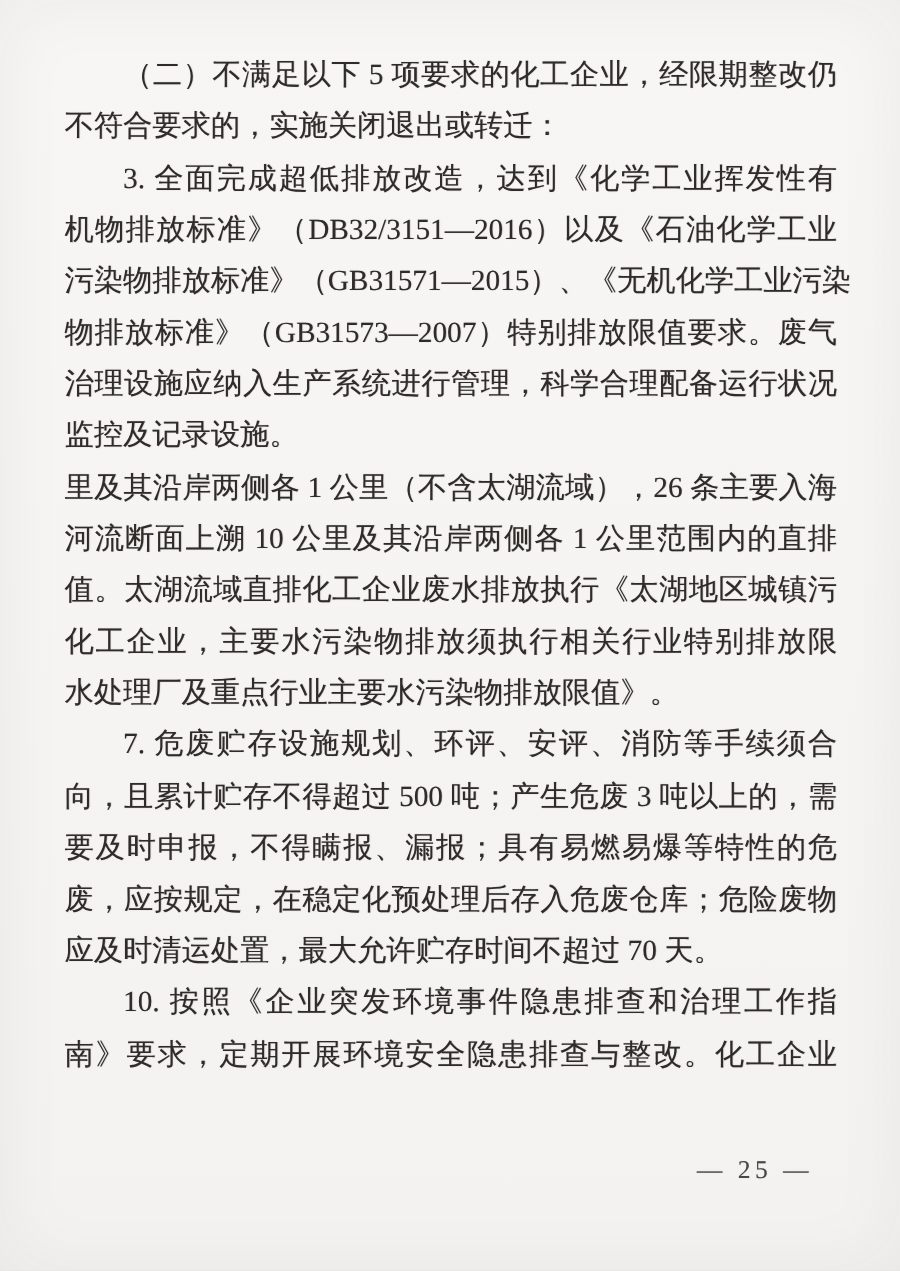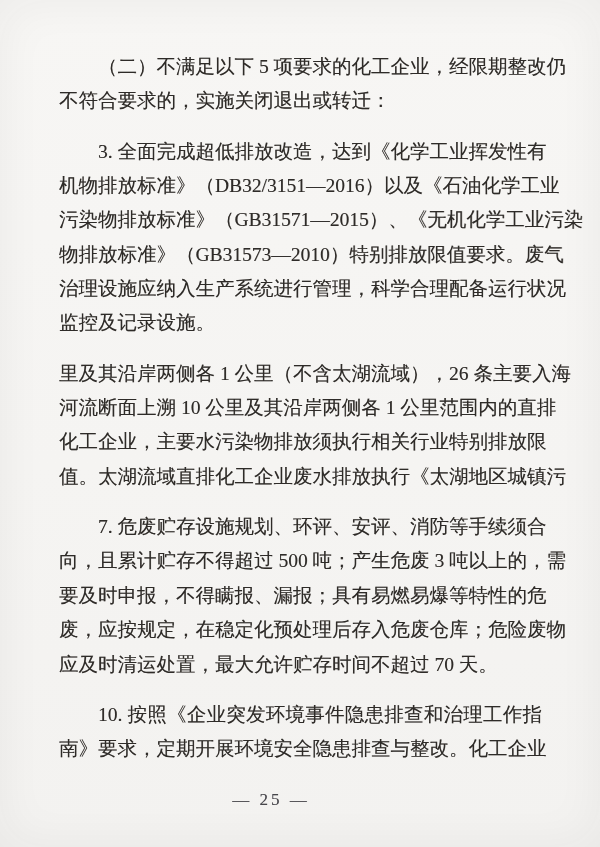--- a/index.html
+++ b/index.html
@@ -18,21 +18,21 @@
     font-family: "Liberation Serif", "DejaVu Serif", serif;
     color: #2e2b28;
   }
   .text-block {
     position: absolute;
     left: 43px;
     top: 34px;
     width: 515px;
   }
   .paragraph {
-    margin: 16px;
+    margin: 0;
     padding: 0;
   }
   .line {
     font-size: 19.5px;
     line-height: 34.35px;
     height: 34.35px;
     white-space: nowrap;
     text-align: justify;
     text-align-last: justify;
     text-shadow: 0.3px 0.3px 0.6px rgba(48, 42, 38, 0.42);
@@ -40,52 +40,53 @@
   }
   .line.first {
     text-indent: 2em;
   }
   .line.lastleft {
     text-align-last: left;
     white-space: normal;
   }
   .page-number {
     position: absolute;
-    top: 790px;
+    top: 770px;
     left: 0;
     right: 58px;
-    text-align: center;
+    text-align: right;
     font-size: 17px;
     letter-spacing: 3px;
     color: #47464b;
     text-shadow: 0.3px 0.3px 0.5px rgba(60, 58, 66, 0.35);
   }
 </style>
 </head>
 <body>
 
 <div class="page">
   <main class="text-block" id="paragraphs-root">
       <div class="paragraph">
         <div class="line first">（二）不满足以下 5 项要求的化工企业，经限期整改仍</div>
         <div class="line lastleft">不符合要求的，实施关闭退出或转迁：</div>
       </div>
       <div class="paragraph">
         <div class="line first">3. 全面完成超低排放改造，达到《化学工业挥发性有</div>
         <div class="line">机物排放标准》（DB32/3151—2016）以及《石油化学工业</div>
         <div class="line">污染物排放标准》（GB31571—2015）、《无机化学工业污染</div>
-        <div class="line">物排放标准》（GB31573—2010）特别排放限值要求。废气</div>
+        <div class="line">物排放标准》（GB31573—2007）特别排放限值要求。废气</div>
         <div class="line">治理设施应纳入生产系统进行管理，科学合理配备运行状况</div>
         <div class="line lastleft">监控及记录设施。</div>
       </div>
       <div class="paragraph">
         <div class="line">里及其沿岸两侧各 1 公里（不含太湖流域），26 条主要入海</div>
         <div class="line">河流断面上溯 10 公里及其沿岸两侧各 1 公里范围内的直排</div>
+        <div class="line">值。太湖流域直排化工企业废水排放执行《太湖地区城镇污</div>
         <div class="line">化工企业，主要水污染物排放须执行相关行业特别排放限</div>
-        <div class="line">值。太湖流域直排化工企业废水排放执行《太湖地区城镇污</div>
+        <div class="line lastleft">水处理厂及重点行业主要水污染物排放限值》。</div>
       </div>
       <div class="paragraph">
         <div class="line first">7. 危废贮存设施规划、环评、安评、消防等手续须合</div>
         <div class="line">向，且累计贮存不得超过 500 吨；产生危废 3 吨以上的，需</div>
         <div class="line">要及时申报，不得瞒报、漏报；具有易燃易爆等特性的危</div>
         <div class="line">废，应按规定，在稳定化预处理后存入危废仓库；危险废物</div>
         <div class="line lastleft">应及时清运处置，最大允许贮存时间不超过 70 天。</div>
       </div>
       <div class="paragraph">
         <div class="line first">10. 按照《企业突发环境事件隐患排查和治理工作指</div>

